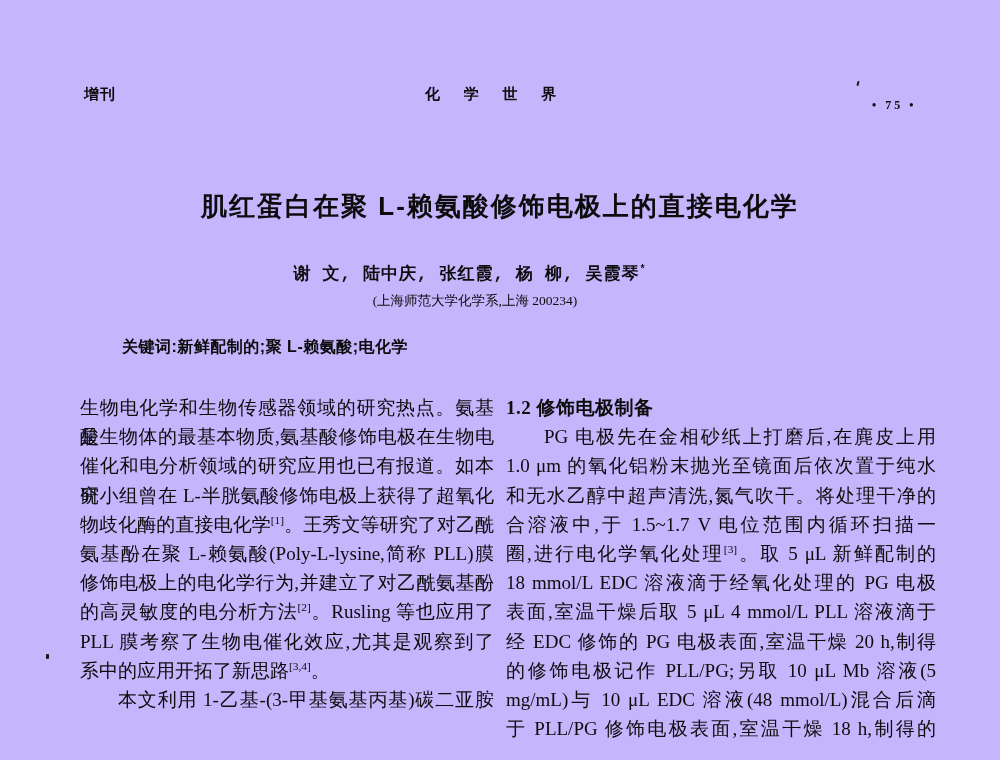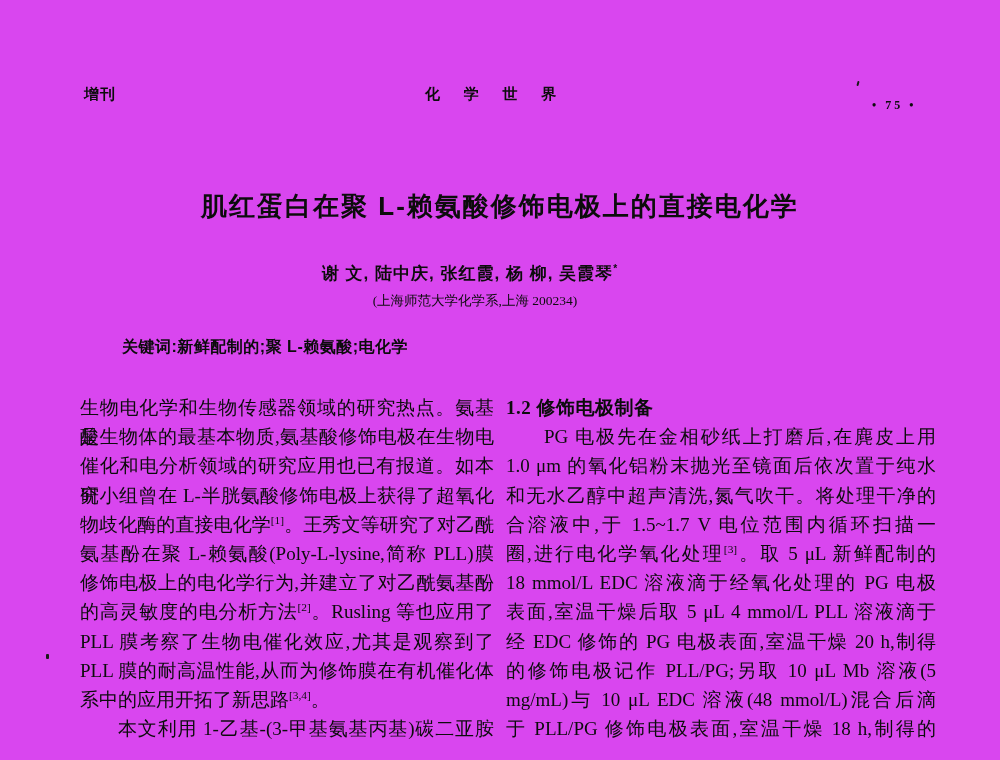--- a/index.html
+++ b/index.html
@@ -1,36 +1,36 @@
 <!DOCTYPE html>
 <html><head>
 <meta charset="utf-8">
 <style>
   html,body { margin:0; padding:0; background:#ffffff; }
   .page {
     position:relative; width:1000px; height:760px;
-    background:#d946ef; color:#0c0c0c; overflow:hidden;
+    background:#c4b5fd; color:#0c0c0c; overflow:hidden;
     font-family:"Liberation Serif","DejaVu Serif",serif;
   }
   .abs { position:absolute; white-space:nowrap; }
 
   
   .hdr-left  { left:84px;  top:85px;  font-size:15px; font-weight:700; letter-spacing:1px; }
   .hdr-center{ left:425px; top:85px;  font-size:15px; font-weight:700; letter-spacing:10px; }
   .hdr-right { left:872px; top:87px;  font-size:12px; font-weight:700; letter-spacing:3px;margin-top:11px; }
 
   
   .title {
     left:0; top:189px; width:1000px; text-align:center;
     font-family:Liberation Sans, sans-serif;
     font-size:26px; font-weight:700; letter-spacing:2px;
   }
   .authors {
     left:0; top:262px; width:940px; text-align:center;
-    font-family:Liberation Sans, sans-serif;
+    font-family:Liberation Mono, monospace;
     font-size:17px; font-weight:700; letter-spacing:1px;
   }
   .affiliation { left:0; top:292px; width:950px; text-align:center; font-size:13.5px; }
 
   .keywords {
     left:122px; top:337px;
     font-family:"Liberation Sans","DejaVu Sans",sans-serif;
     font-size:16px; font-weight:700; letter-spacing:0.5px;
   }
 
@@ -71,21 +71,20 @@
   <div class="col col-left">
       <div class="line fill">生物电化学和生物传感器领域的研究热点。氨基酸</div>
       <div class="line fill">是生物体的最基本物质,氨基酸修饰电极在生物电</div>
       <div class="line fill">催化和电分析领域的研究应用也已有报道。如本研</div>
       <div class="line fill">究小组曾在 L-半胱氨酸修饰电极上获得了超氧化</div>
       <div class="line fill">物歧化酶的直接电化学<sup>[1]</sup>。王秀文等研究了对乙酰</div>
       <div class="line fill">氨基酚在聚 L-赖氨酸(Poly-L-lysine,简称 PLL)膜</div>
       <div class="line fill">修饰电极上的电化学行为,并建立了对乙酰氨基酚</div>
       <div class="line fill">的高灵敏度的电分析方法<sup>[2]</sup>。Rusling 等也应用了</div>
       <div class="line fill">PLL 膜考察了生物电催化效应,尤其是观察到了</div>
-      <div class="line fill">PLL 膜的耐高温性能,从而为修饰膜在有机催化体</div>
       <div class="line nofill">系中的应用开拓了新思路<sup>[3,4]</sup>。</div>
       <div class="line fill indent">本文利用 1-乙基-(3-甲基氨基丙基)碳二亚胺</div>
     </div>
   <div class="col col-right">
       <div class="line nofill bold">1.2  修饰电极制备</div>
       <div class="line fill indent">PG 电极先在金相砂纸上打磨后,在麂皮上用</div>
       <div class="line fill">1.0 μm 的氧化铝粉末抛光至镜面后依次置于纯水</div>
       <div class="line fill">和无水乙醇中超声清洗,氮气吹干。将处理干净的</div>
       <div class="line fill">合溶液中,于 1.5~1.7 V 电位范围内循环扫描一</div>
       <div class="line fill">圈,进行电化学氧化处理<sup>[3]</sup>。取 5 μL 新鲜配制的</div>

